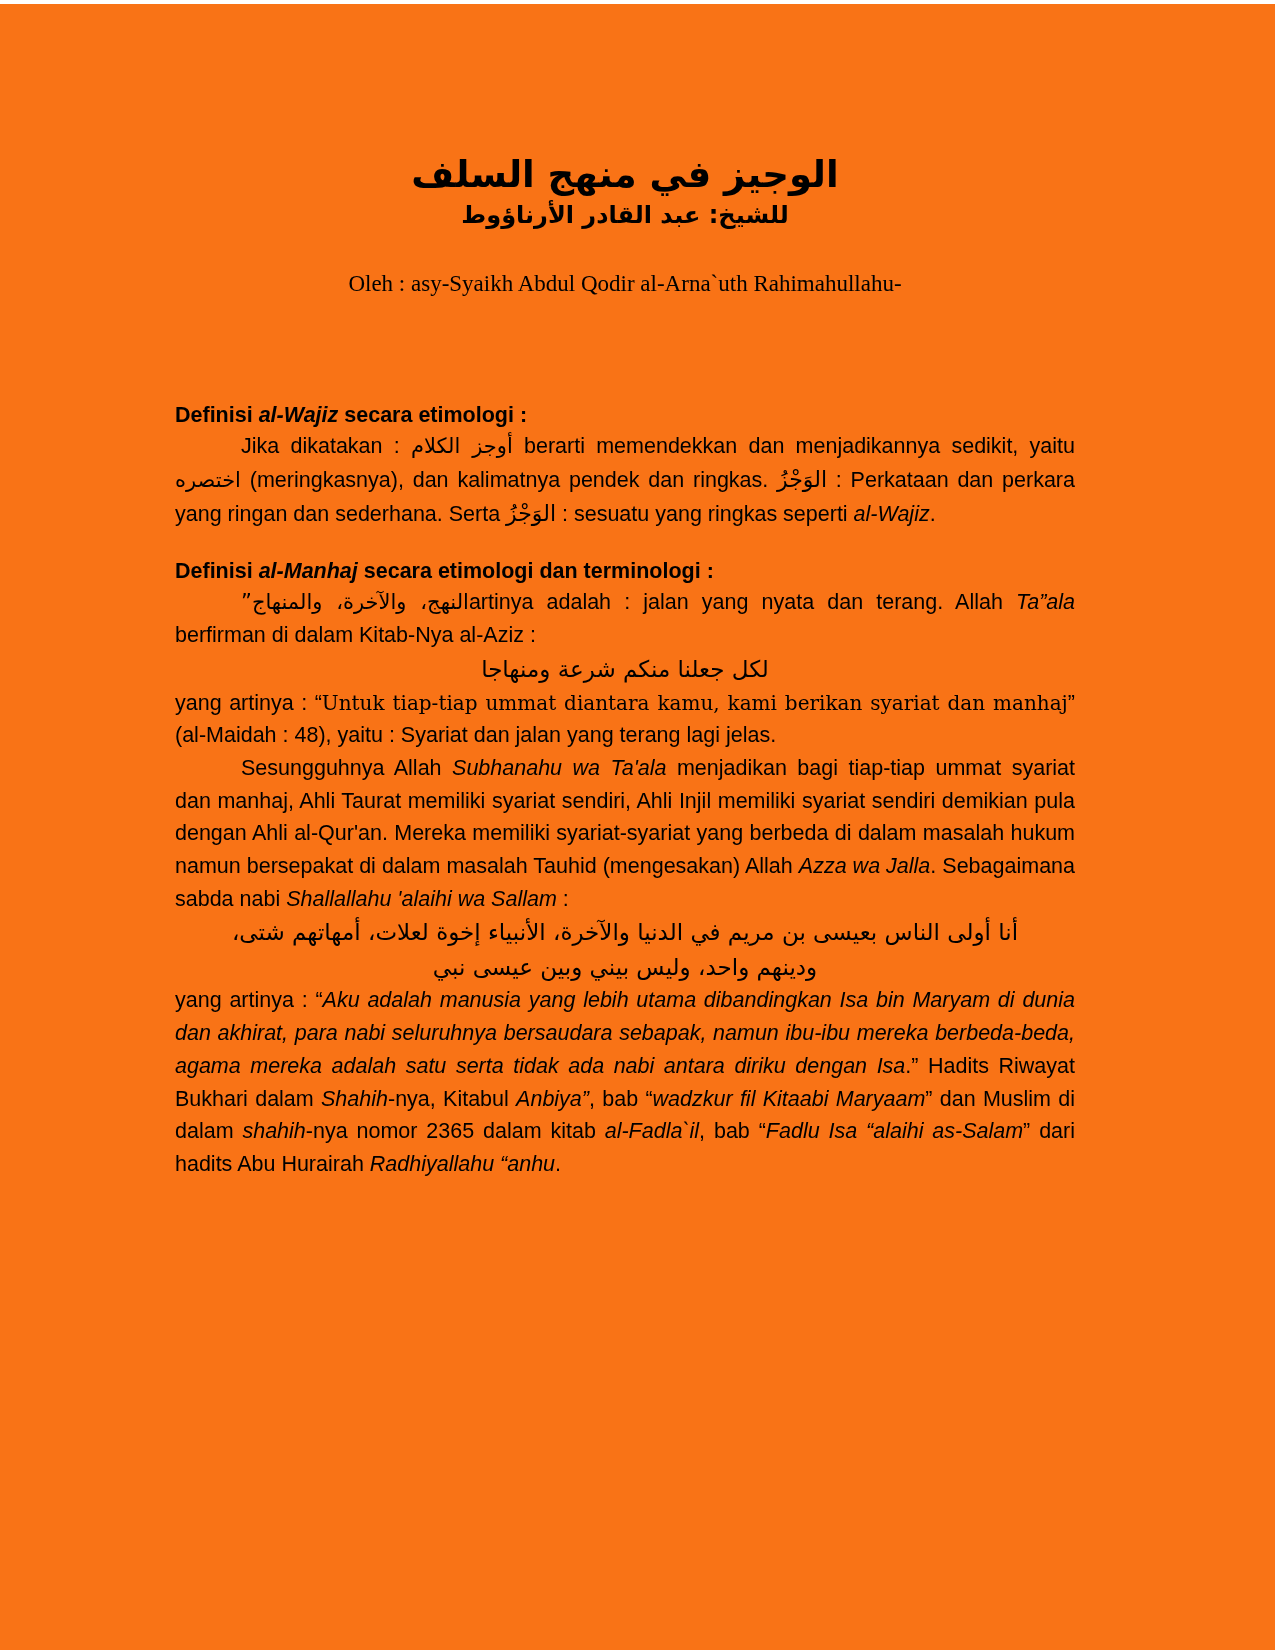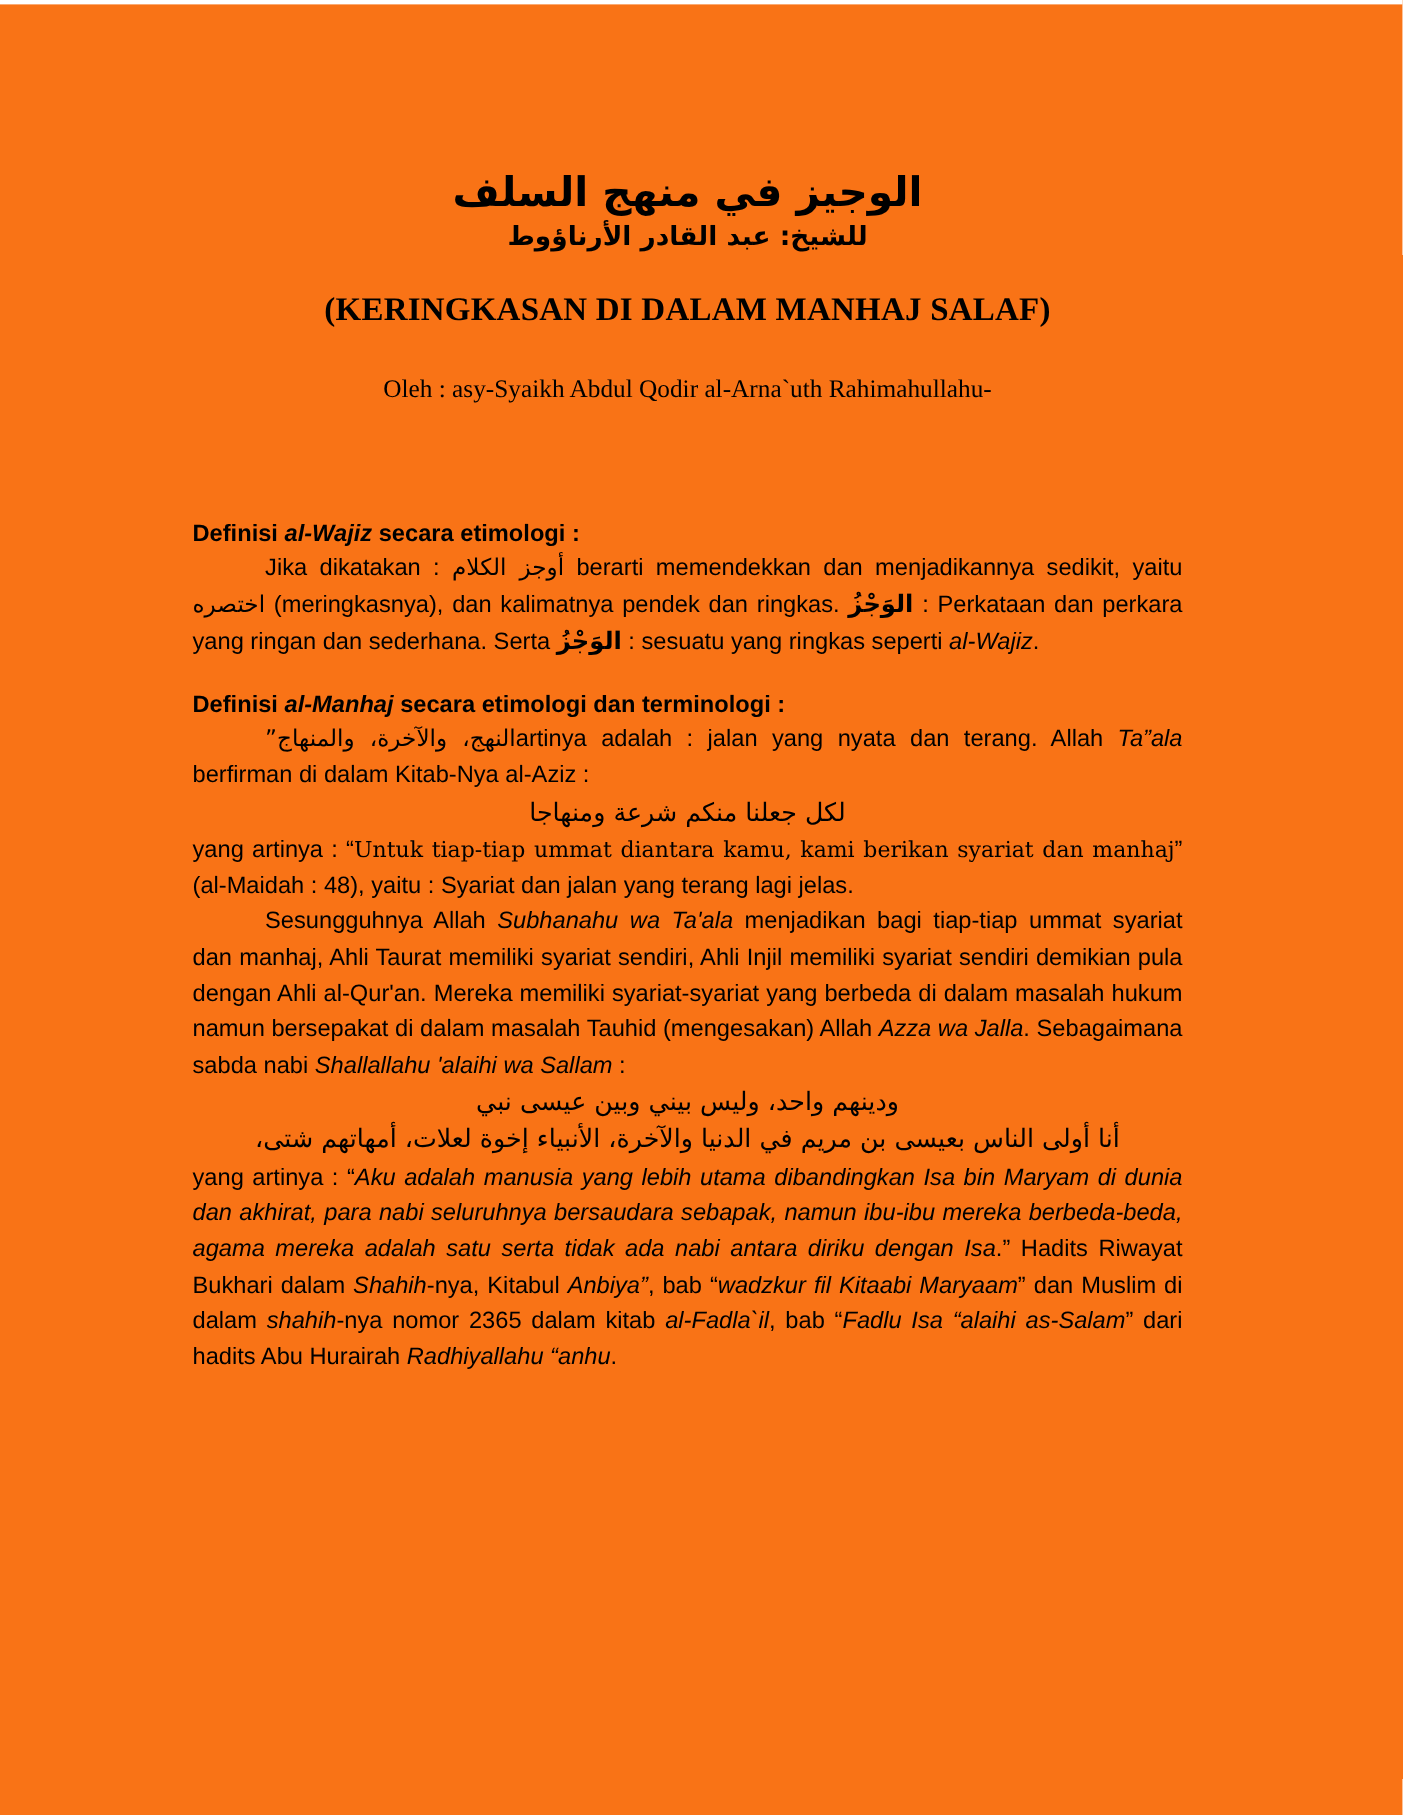--- a/index.html
+++ b/index.html
@@ -98,21 +98,20 @@
     font-family: "DejaVu Sans", sans-serif;
     font-size: 21px;
     direction: rtl;
     unicode-bidi: embed;
   }
   .ar-big {
     font-family: "DejaVu Sans", sans-serif;
     font-size: 22px;
     direction: rtl;
     unicode-bidi: embed;
-    font-weight: bold;
   }
   .ar-line {
     font-family: "DejaVu Sans", sans-serif;
     font-size: 23px;
     direction: rtl;
     text-align: center;
     line-height: 1.5;
     margin: 0;
   }
   .ar-verse {
@@ -134,21 +133,20 @@
 <body>
 
 <div class="page">
   <div class="content">
 
     <h1 class="arabic-title">الوجيز في منهج السلف</h1>
 
     <div class="arabic-subtitle">للشيخ: عبد القادر الأرناؤوط</div>
 
 
-    <h3 class="sub-title">(KERINGKASAN DI DALAM MANHAJ SALAF)</h3>
 
     <div class="byline">Oleh : asy-Syaikh Abdul Qodir al-Arna`uth Rahimahullahu-</div>
 
     <div class="block-body">
 
       <p class="section-heading">
         <span>Definisi </span><span class="it">al-Wajiz</span><span> secara etimologi :</span>
       </p>
 
       <p class="para indent">
@@ -168,22 +166,22 @@
       <p class="ar-verse">لكل جعلنا منكم شرعة ومنهاجا</p>
 
       <p class="para">
         <span>yang artinya : “</span><span class="script-quote">Untuk tiap-tiap ummat diantara kamu, kami berikan syariat dan manhaj</span><span>” (al-Maidah : 48), yaitu : Syariat dan jalan yang terang lagi jelas.</span>
       </p>
 
       <p class="para indent">
         <span>Sesungguhnya Allah </span><span class="it">Subhanahu wa Ta'ala</span><span> menjadikan bagi tiap-tiap ummat syariat dan manhaj, Ahli Taurat memiliki syariat sendiri, Ahli Injil memiliki syariat sendiri demikian pula dengan Ahli al-Qur'an. Mereka memiliki syariat-syariat yang berbeda di dalam masalah hukum namun bersepakat di dalam masalah Tauhid (mengesakan) Allah </span><span class="it">Azza wa Jalla</span><span>. Sebagaimana sabda nabi </span><span class="it">Shallallahu 'alaihi wa Sallam</span><span> :</span>
       </p>
 
+      <p class="ar-line">أنا أولى الناس بعيسى بن مريم في الدنيا والآخرة، الأنبياء إخوة لعلات، أمهاتهم شتى،</p>
       <p class="ar-line">ودينهم واحد، وليس بيني وبين عيسى نبي</p>
-      <p class="ar-line">أنا أولى الناس بعيسى بن مريم في الدنيا والآخرة، الأنبياء إخوة لعلات، أمهاتهم شتى،</p>
 
       <p class="para">
         <span>yang artinya : “</span><span class="it">Aku adalah manusia yang lebih utama dibandingkan Isa bin Maryam di dunia dan akhirat, para nabi seluruhnya bersaudara sebapak, namun ibu-ibu mereka berbeda-beda, agama mereka adalah satu serta tidak ada nabi antara diriku dengan Isa</span><span>.” Hadits Riwayat Bukhari dalam </span><span class="it">Shahih</span><span>-nya, Kitabul </span><span class="it">Anbiya”</span><span>, bab “</span><span class="it">wadzkur fil Kitaabi Maryaam</span><span>” dan Muslim di dalam </span><span class="it">shahih</span><span>-nya nomor 2365 dalam kitab </span><span class="it">al-Fadla`il</span><span>, bab “</span><span class="it">Fadlu Isa “alaihi as-Salam</span><span>” dari hadits Abu Hurairah </span><span class="it">Radhiyallahu “anhu</span><span>.</span>
       </p>
 
 
     </div>
   </div>
 </div>
 

